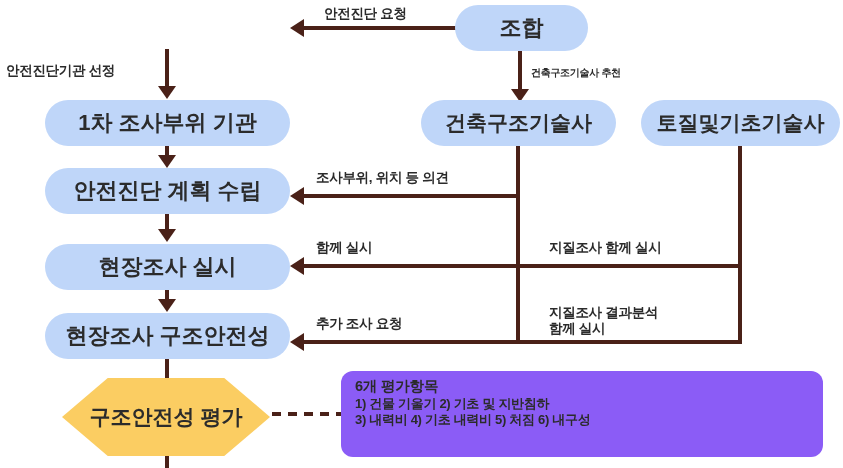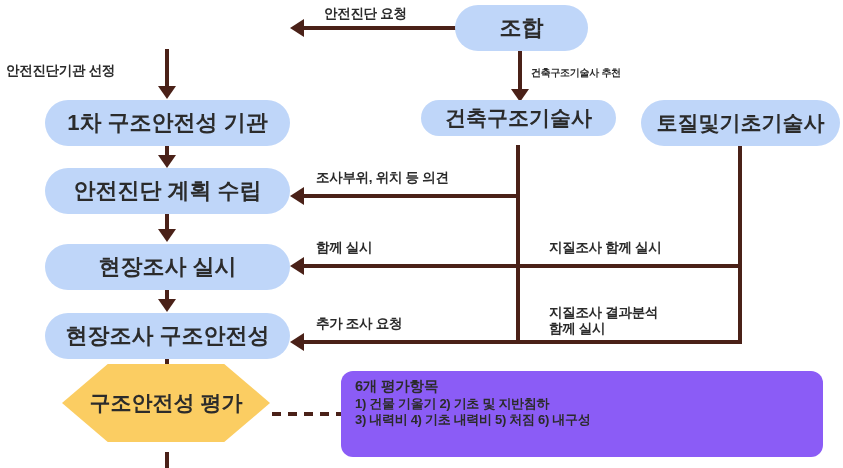--- a/index.html
+++ b/index.html
@@ -79,44 +79,44 @@
   .elabel.small{font-size:10px;}
   .elabel.two{white-space:normal;line-height:1.15;}
 </style>
 </head>
 <body>
 
 <div id="stage">
 
 
   <div class="node blue" style="left:45px;top:100px;width:245px;height:46px;font-size:22px;">
-    <span>1차 구조안전성 기관</span>
+    <span>1차 조사부위 기관</span>
   </div>
 
   <div class="node blue" style="left:45px;top:168px;width:245px;height:46px;font-size:22px;">
     <span>안전진단 계획 수립</span>
   </div>
 
   <div class="node blue" style="left:45px;top:244px;width:245px;height:46px;font-size:22px;">
     <span>현장조사 실시</span>
   </div>
 
   <div class="node blue" style="left:45px;top:313px;width:245px;height:46px;font-size:22px;">
     <span>현장조사 구조안전성</span>
   </div>
 
-  <div class="node hexy" style="left:62px;top:364px;width:208px;height:78px;font-size:21px;">
+  <div class="node hexy" style="left:62px;top:378px;width:208px;height:78px;font-size:21px;">
     <span>구조안전성 평가</span>
   </div>
 
   <div class="node blue" style="left:455px;top:5px;width:133px;height:46px;font-size:22px;">
     <span>조합</span>
   </div>
 
-  <div class="node blue" style="left:421px;top:100px;width:195px;height:36px;font-size:21px;">
+  <div class="node blue" style="left:421px;top:100px;width:195px;height:46px;font-size:21px;">
     <span>건축구조기술사</span>
   </div>
 
   <div class="node blue" style="left:641px;top:100px;width:199px;height:46px;font-size:21px;">
     <span>토질및기초기술사</span>
   </div>
 
   <div class="node notebox" style="left:341px;top:371px;width:482px;height:86px;">
     <div class="nb-title">6개 평가항목</div>
     <div class="nb-line">1) 건물 기울기 2) 기초 및 지반침하</div>

